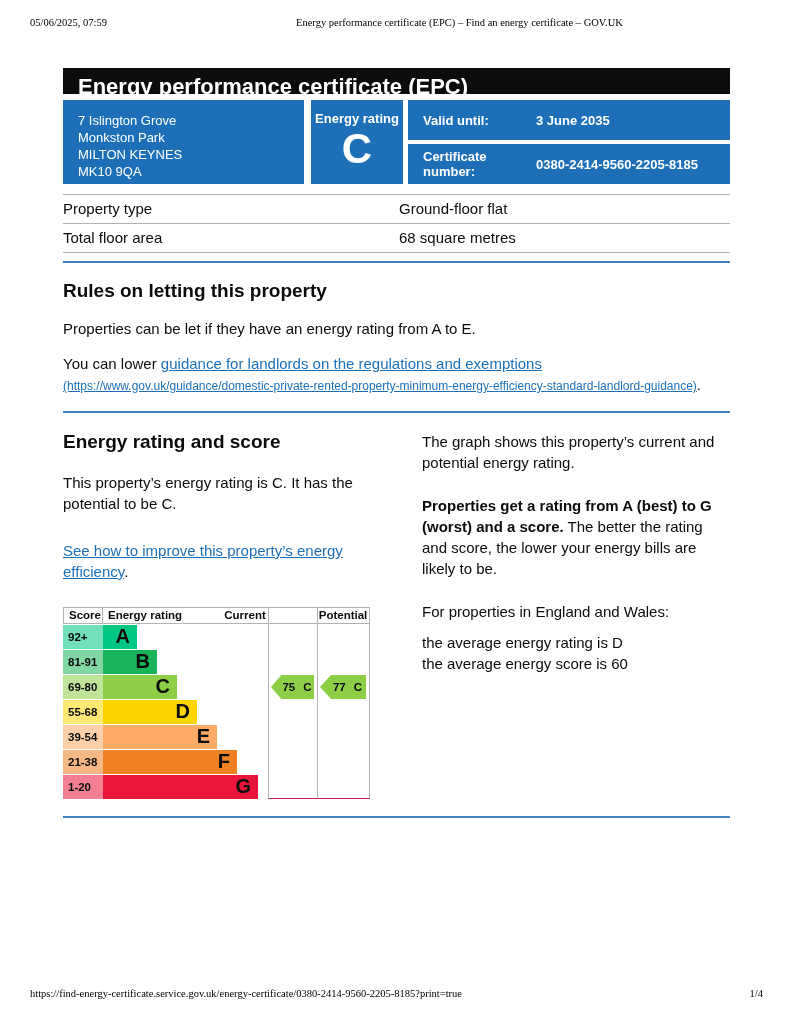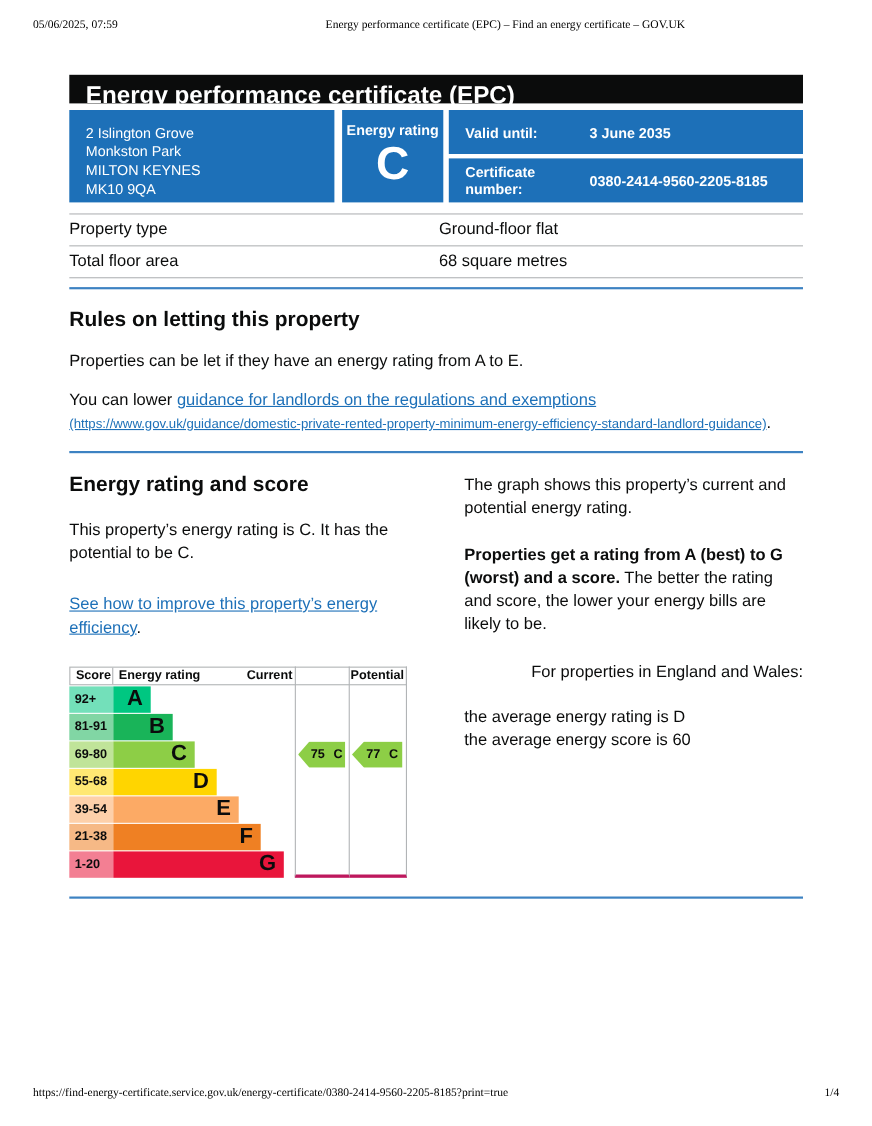--- a/index.html
+++ b/index.html
@@ -51,55 +51,55 @@
   a { color:#1d70b8; text-decoration:underline; cursor:pointer; }
   .link-url { font-size:12px; }
 
   
   .rating-columns { display:flex; margin-top:18px; }
   .col-left { width:330px; }
   .col-right { margin-left:29px; width:308px; }
   #rating-p1 { margin-top:20px; }
   #improve-link-block { margin-top:26px; font-size:15px; line-height:21px; }
   .col-right p { margin-bottom:22px; }
-  #right-p3 { margin-bottom:20px;text-align:right; }
+  #right-p3 { margin-bottom:10px; }
   #right-p4 span { display:block; }
 
   
   .epc-chart { position:relative; width:307px; margin-top:25px; font-size:11.5px; }
   .chart-header { display:flex; height:17px; border:1px solid #b1b4b6; font-weight:bold; }
   .ch-cell { line-height:15px; }
   .ch-score { width:39px; border-right:1px solid #b1b4b6; padding-left:5px; }
   .ch-rating { flex:1; padding-left:5px; }
   .ch-current { width:50px; text-align:center; }
   .ch-potential { width:52px; text-align:center;margin-left:47px; }
   .band-row { display:flex; height:24px; margin-top:1px; }
   .score-cell { width:40px; font-weight:bold; line-height:24px; padding-left:5px; }
   .band-bar { font-size:20px; font-weight:bold; line-height:23px; text-align:right; padding-right:7px; color:#0b0c0c; }
-  .cp-col { position:absolute; top:0; bottom:0; border-right:1px solid #b1b4b6; border-bottom:3px solid #be185d;text-align:right; }
+  .cp-col { position:absolute; top:0; bottom:0; border-right:1px solid #b1b4b6; border-bottom:1px solid #be185d;text-align:right; }
   .cp-current { left:205px; width:50px; border-left:1px solid #b1b4b6; }
   .cp-potential { left:255px; width:52px; }
   .epc-arrow { position:absolute; left:2px; right:3px; height:24px;
                clip-path:polygon(0 50%, 24% 0, 100% 0, 100% 100%, 24% 100%);
                display:flex; align-items:center; justify-content:center; gap:8px;
                padding-left:9px; font-weight:bold; font-size:11.5px; color:#0b0c0c; }
 </style>
 </head>
 <body>
 
 <span class="print-chrome" id="ph-date">05/06/2025, 07:59</span>
 <span class="print-chrome" id="ph-title">Energy performance certificate (EPC) – Find an energy certificate – GOV.UK</span>
 
 <div class="content">
 
   <div class="banner">Energy performance certificate (EPC)</div>
 
   <div class="summary">
     <div class="box address-box">
-      <span>2 Islington Grove</span>
+      <span>7 Islington Grove</span>
       <span>Monkston Park</span>
       <span>MILTON KEYNES</span>
       <span>MK10 9QA</span>
     </div>
     <div class="box rating-box">
       <div class="rating-label">Energy rating</div>
       <div class="rating-value">C</div>
     </div>
     <div class="right-stack">
       <div class="box kv-box">

